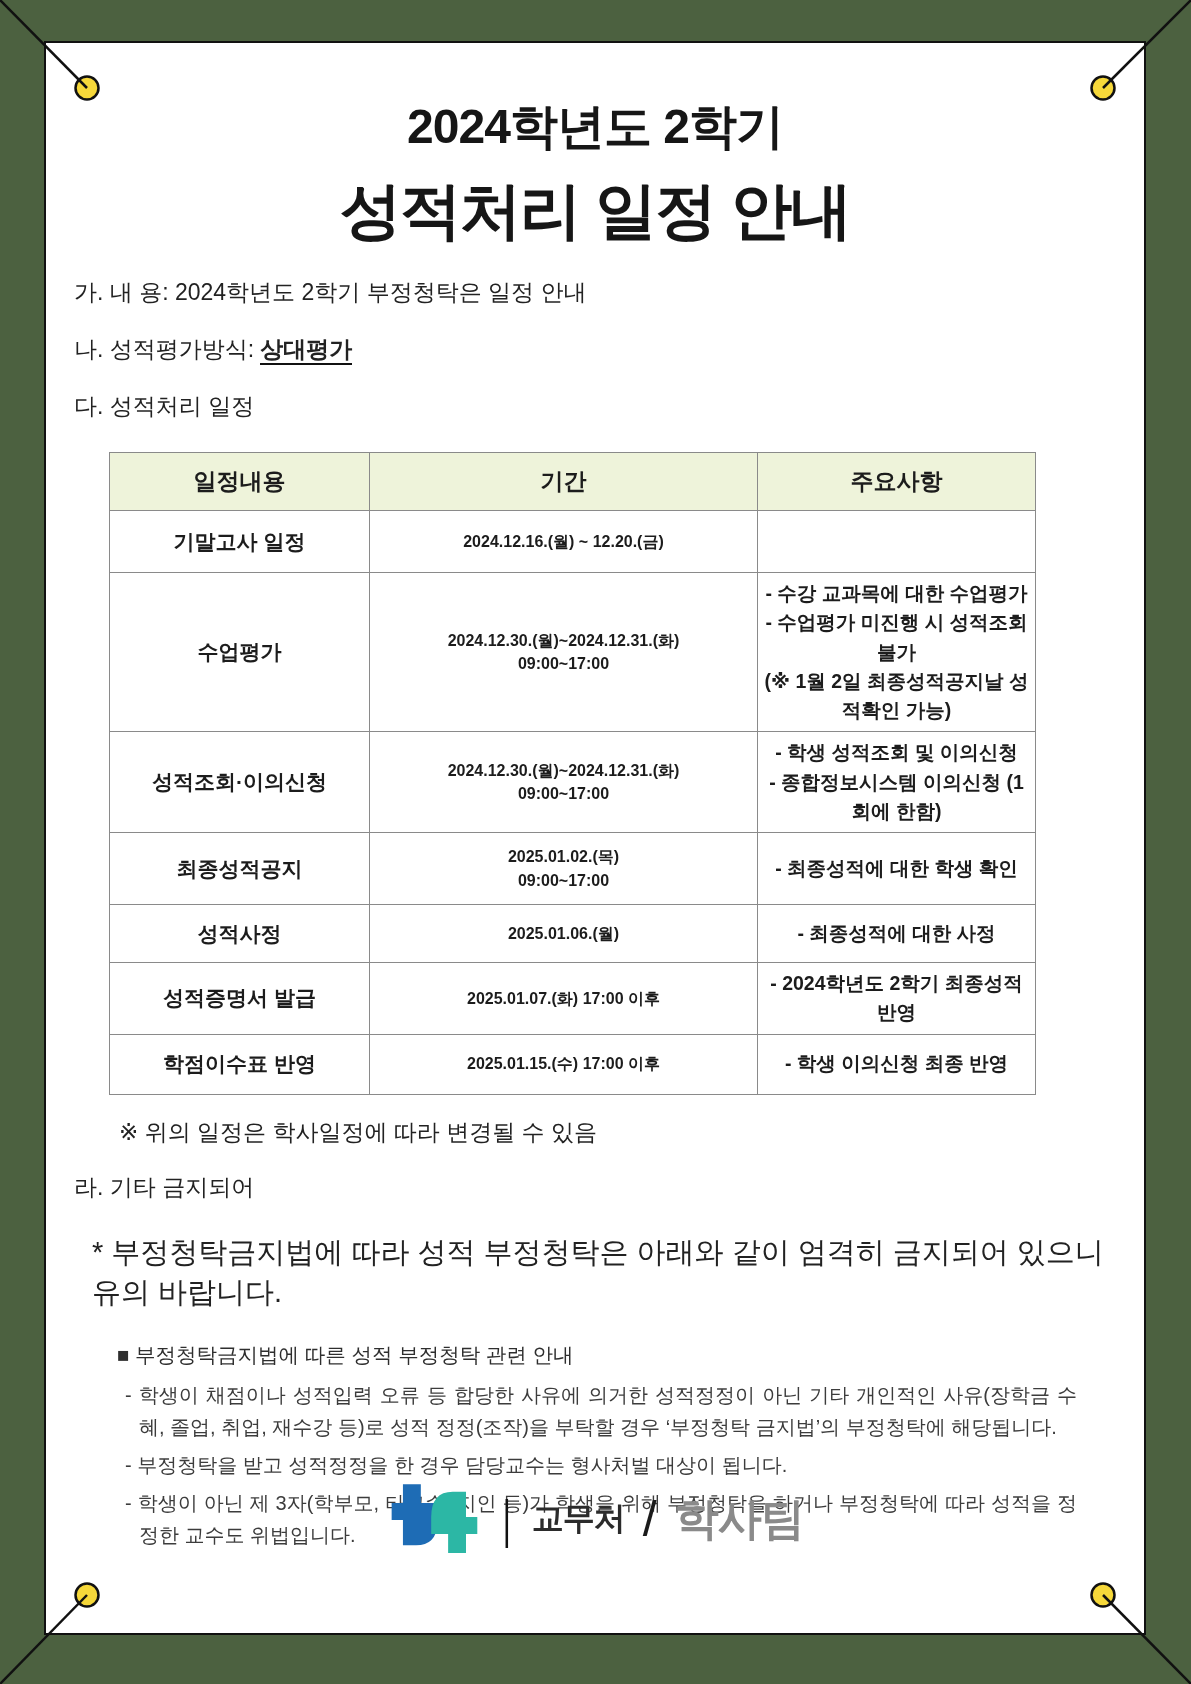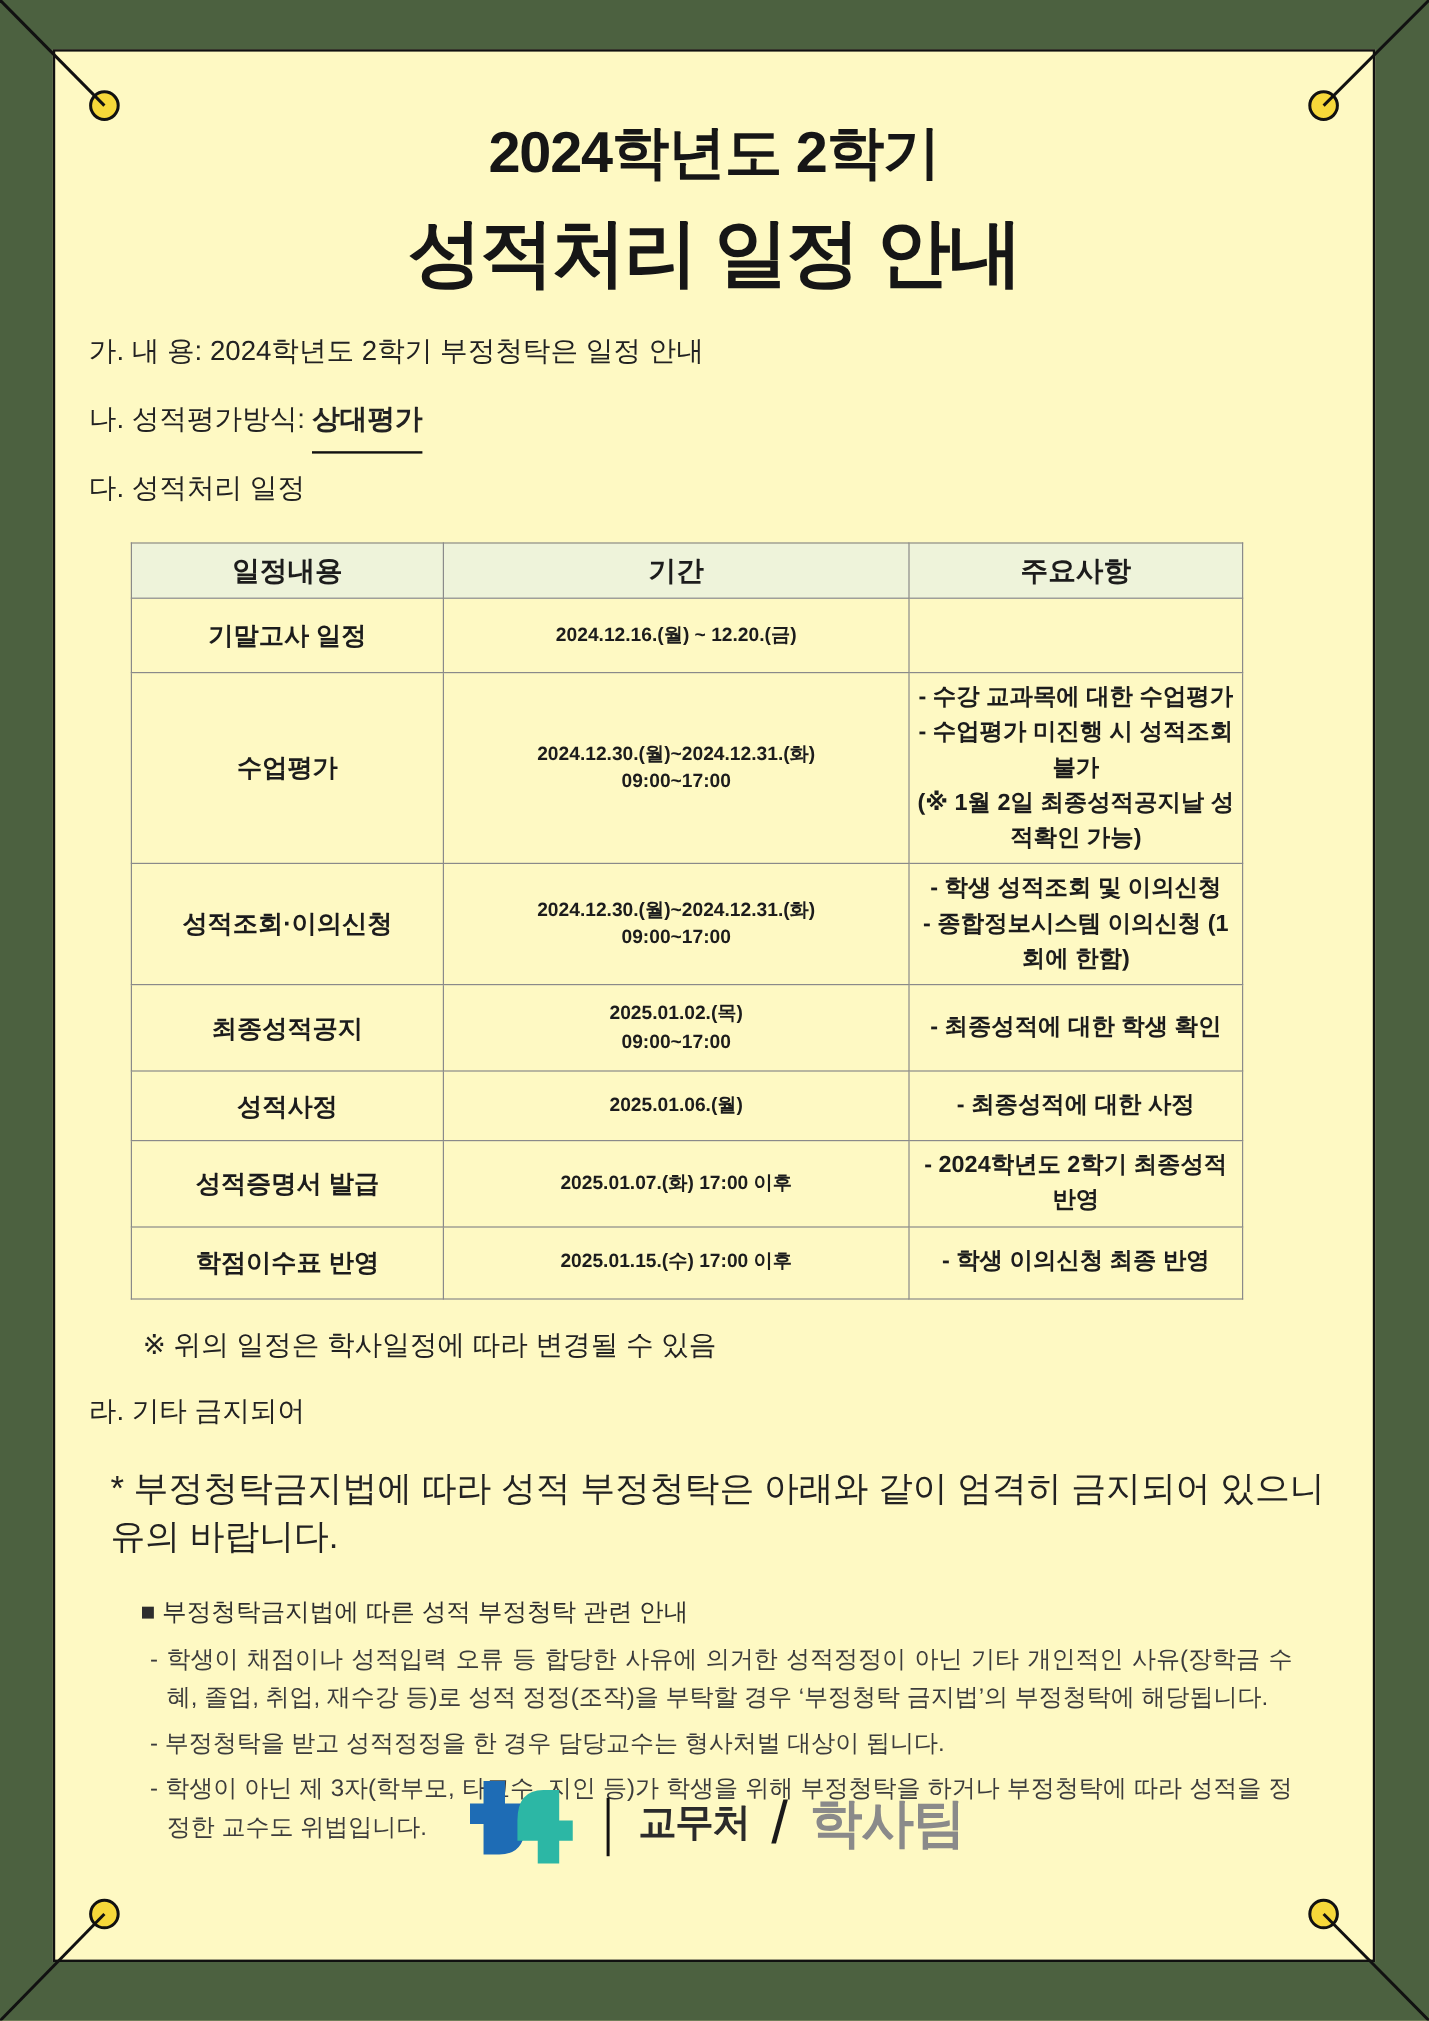--- a/index.html
+++ b/index.html
@@ -13,41 +13,41 @@
   }
   html,body{margin:0;padding:0;}
   body{
     width:1191px;height:1684px;position:relative;overflow:hidden;
     background:var(--frame-green);
     font-family:"Liberation Sans","DejaVu Sans",sans-serif;
     color:var(--ink);
   }
   .page{
     position:absolute;left:44px;top:41px;width:1102px;height:1594px;
-    background:#fef9c3;border:2px solid #111;box-sizing:border-box;
+    background:#ffffff;border:2px solid #111;box-sizing:border-box;
     padding:0 18px;
   }
   svg.corners{position:absolute;left:0;top:0;width:1191px;height:1684px;pointer-events:none;z-index:5;}
 
   .title1{margin:52px 0 0 0;text-align:center;font-size:48px;font-weight:700;letter-spacing:-1px;color:#161616;}
   .title2{margin:10px 0 0 0;text-align:center;font-size:62px;font-weight:700;letter-spacing:-2px;color:#161616;}
 
   .intro{margin:52px 0 0 0;font-size:23px;color:#222;}
   .list-item{margin:24px 0 0 10px;font-size:23px;color:#222;}
   .list-item.gap{margin-top:26px;}
-  .rel-eval{font-weight:700;border-bottom:2px solid #111;padding-bottom:14px;margin-left:6px;}
+  .rel-eval{font-weight:700;border-bottom:2px solid #111;padding-bottom:1px;margin-left:6px;}
 
   table.sched{
     border-collapse:collapse;margin:30px 0 0 45px;width:926px;table-layout:fixed;
   }
   table.sched th,table.sched td{
     border:1.5px solid #8a8a8a;text-align:center;vertical-align:middle;
     padding:6px 4px;box-sizing:border-box;
   }
-  table.sched th{background:var(--header-bg);font-size:23px;font-weight:700;height:46px;}
+  table.sched th{background:var(--header-bg);font-size:23px;font-weight:700;height:58px;}
   col.c1{width:260px;} col.c2{width:388px;} col.c3{width:278px;}
   td.c-name{font-size:21px;font-weight:700;}
   td.c-period{font-size:16px;font-weight:700;line-height:1.45;}
   td.c-notes{font-size:19.5px;font-weight:600;line-height:1.5;}
   tbody tr:nth-child(1){height:62px;}
   tbody tr:nth-child(2){height:120px;}
   tbody tr:nth-child(3){height:76px;}
   tbody tr:nth-child(4){height:72px;}
   tbody tr:nth-child(5){height:58px;}
   tbody tr:nth-child(6){height:58px;}

